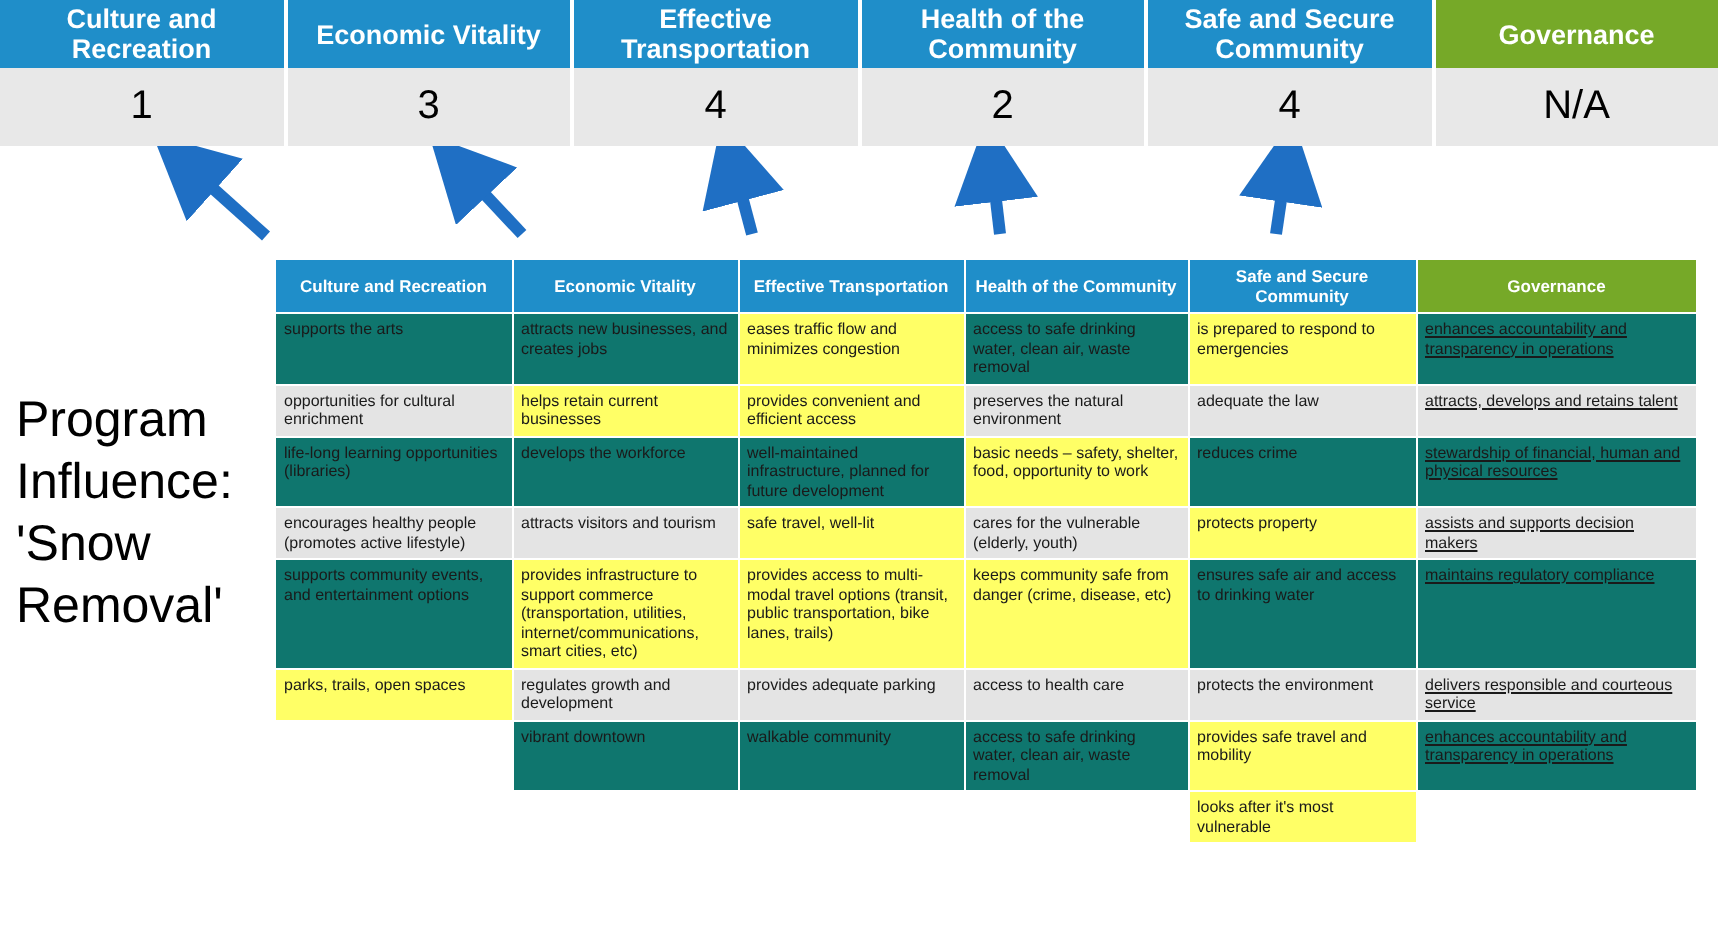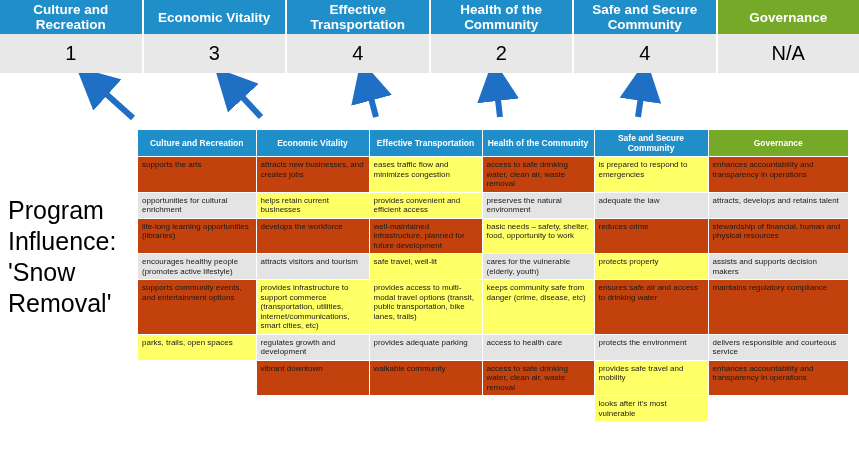--- a/index.html
+++ b/index.html
@@ -112,26 +112,26 @@
   table.matrix th.gov { background: #76a928; }
   table.matrix th:last-child { border-right: none; }
   table.matrix td {
     font-size: 8px;
     line-height: 9.5px;
     color: #1a1a1a;
     vertical-align: top;
     padding: 3px 4px;
     border-right: 1px solid #ffffff;
     border-bottom: 1px solid #ffffff;
-    background: #c2410c;
+    background: #0f766e;
   }
   table.matrix tr.alt td { background: #e4e4e4; }
   table.matrix td.hl { background: #ffff66 !important; margin-top: 24px; }
   table.matrix td.blank { background: #ffffff !important; }
-  table.matrix td:last-child { border-right: none; }
+  table.matrix td:last-child { border-right: none; text-decoration: underline; }
 </style>
 </head>
 <body>
 
 <div id="page">
 
   <div class="top-band">
     <div class="top-cell">
         <span>Culture and Recreation</span>
       </div>

